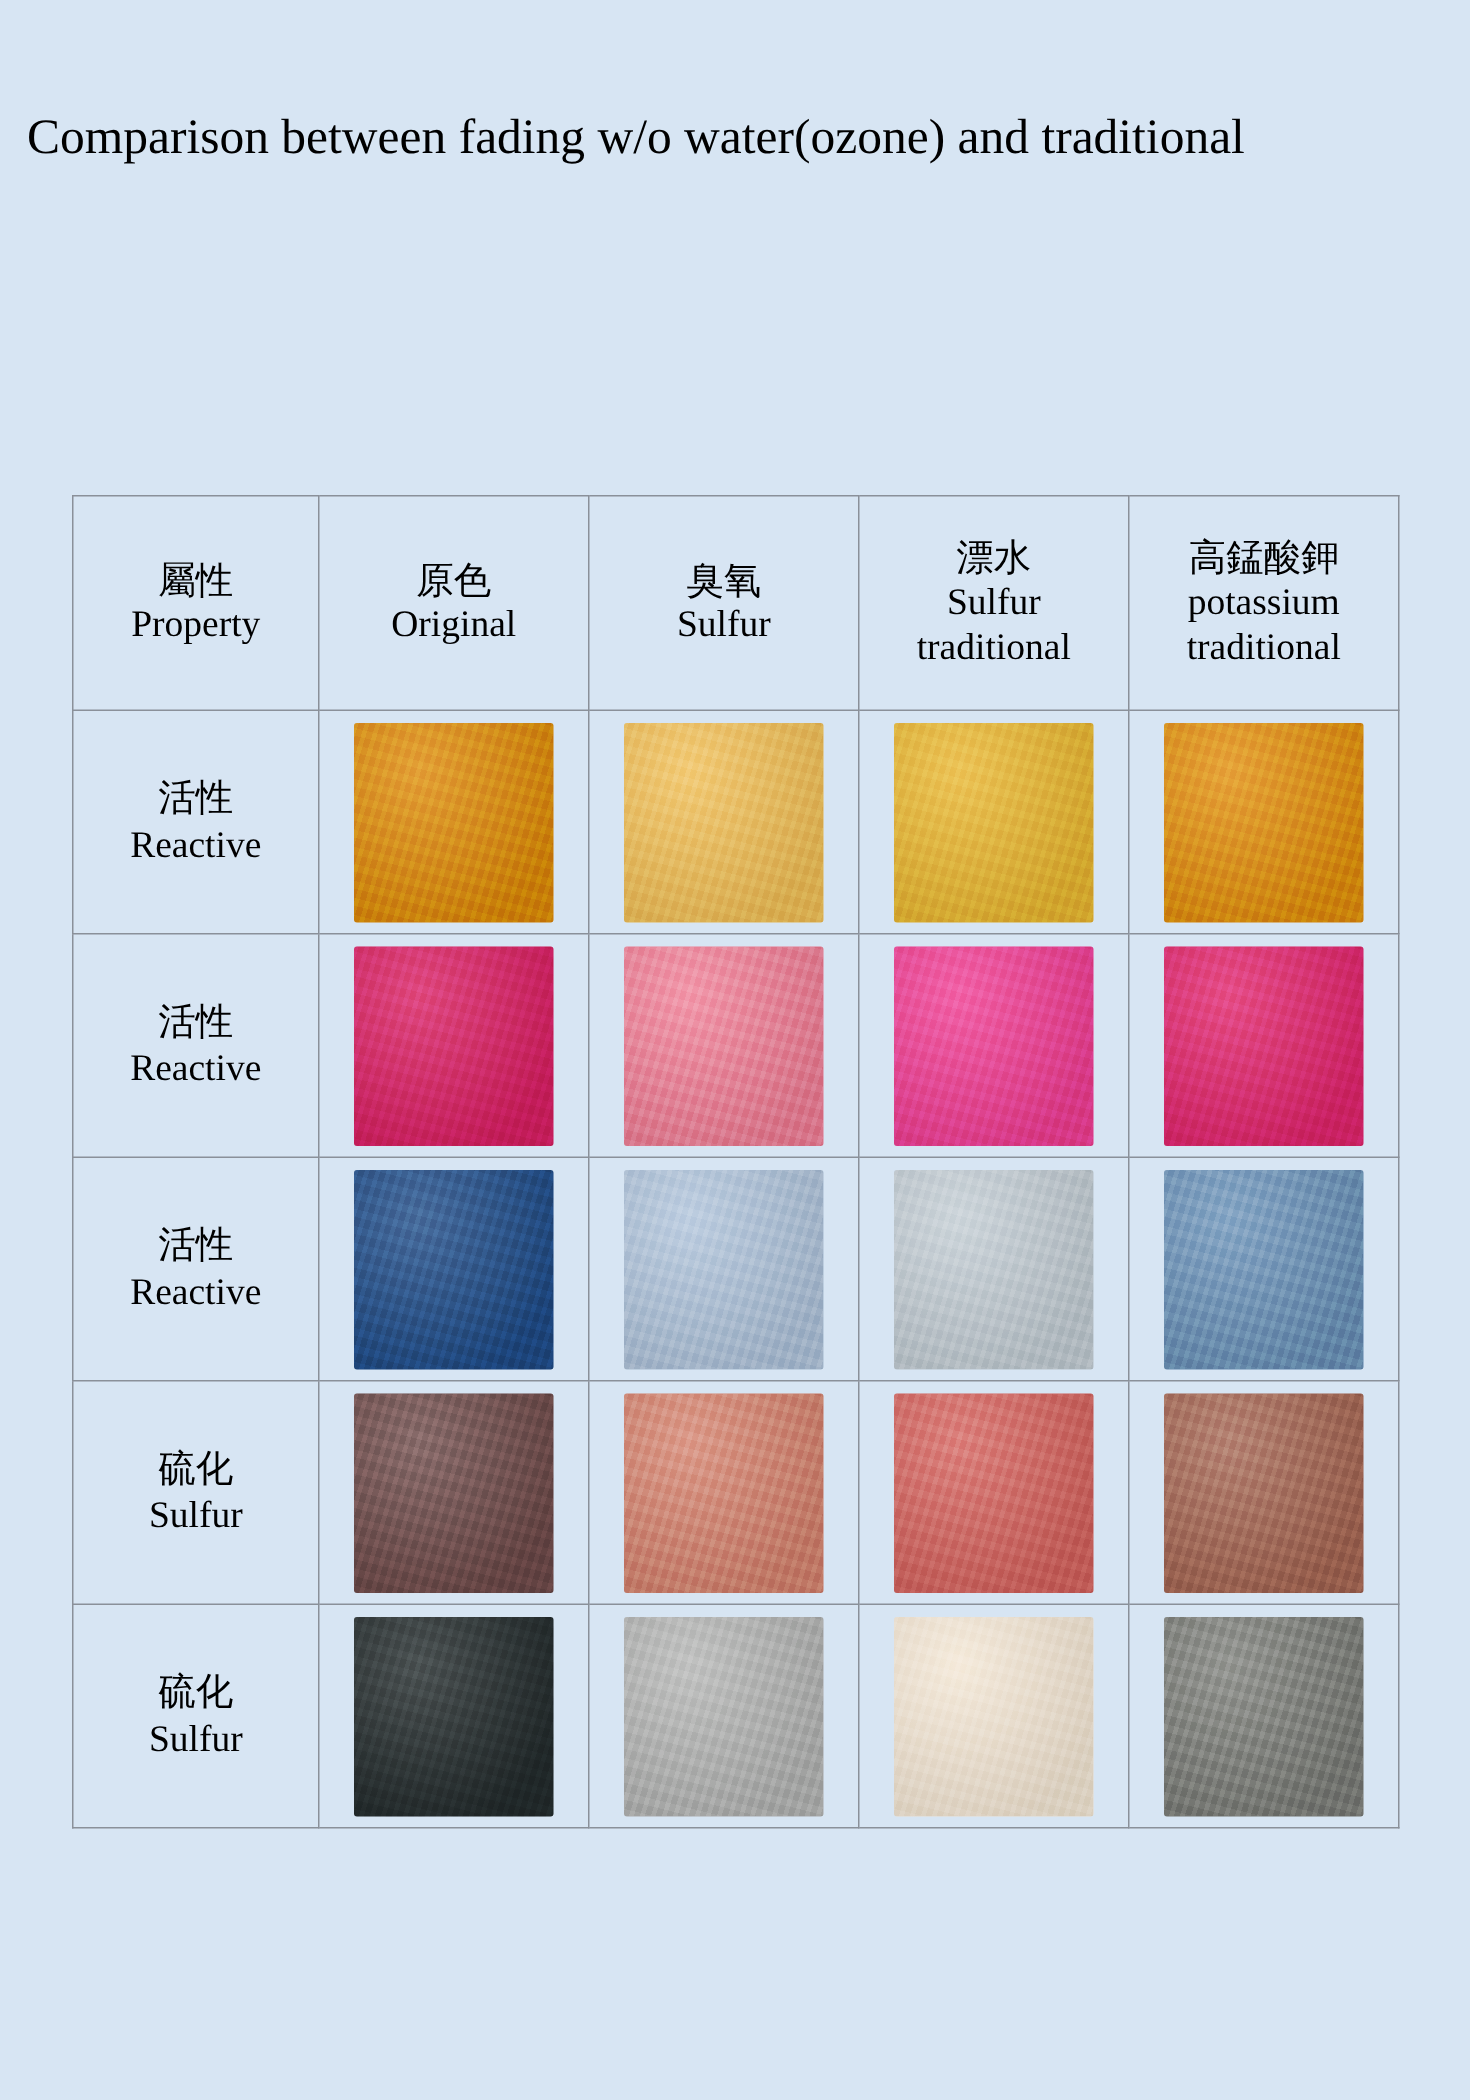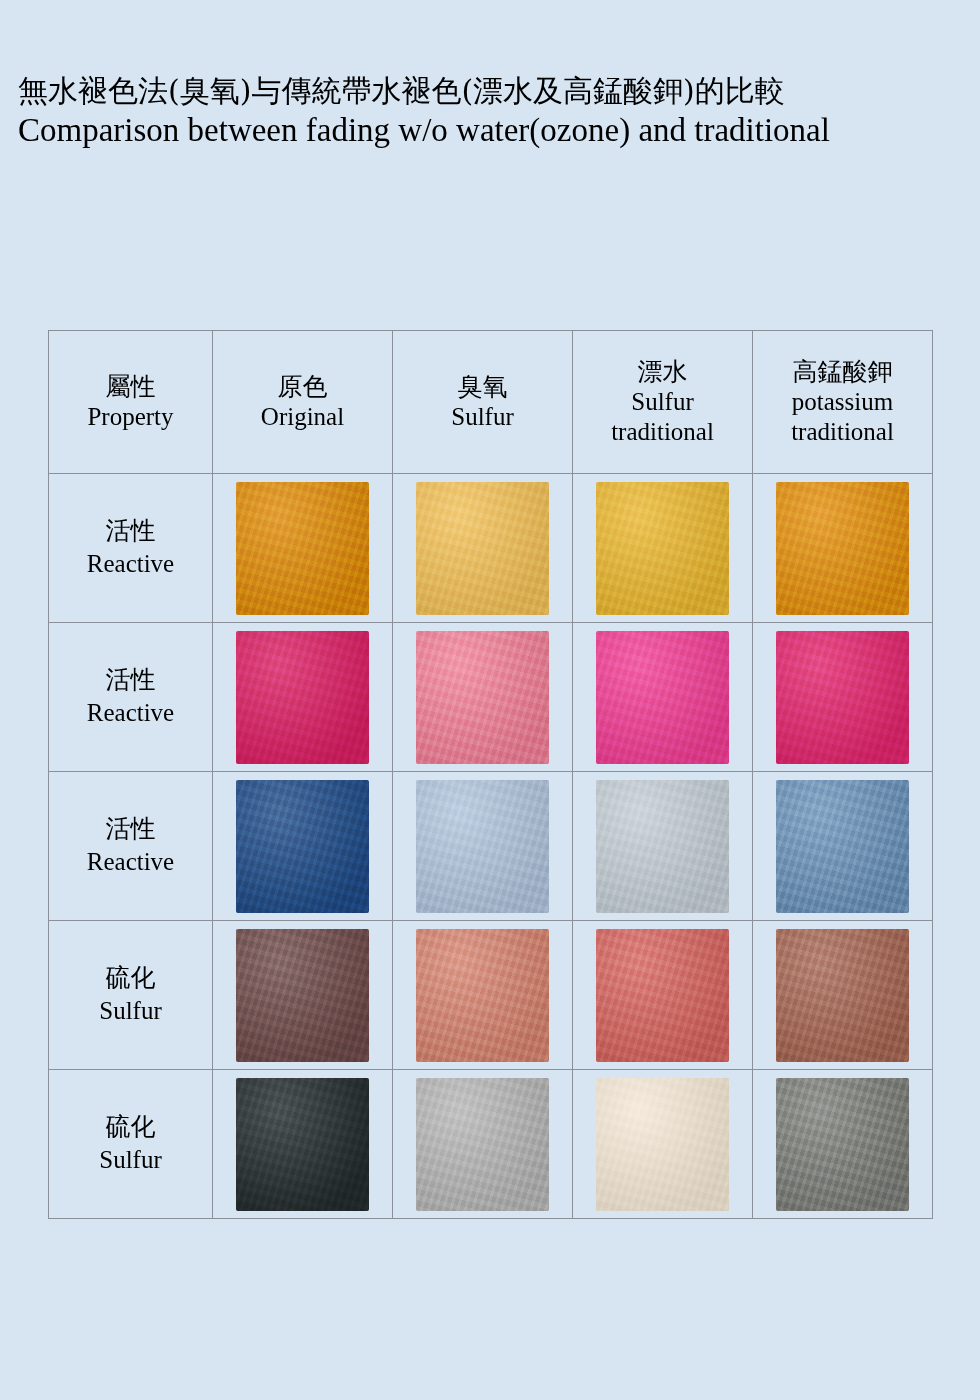--- a/index.html
+++ b/index.html
@@ -67,21 +67,21 @@
     display: block;
   }
   col.c-prop { width: 164px; }
   col.c-swatch { width: 180px; }
   td.prop {
     font-size: 25px;
     line-height: 1.25;
     padding: 4px 2px;
   }
   td.prop .cjk {
-    font-family: Liberation Mono, monospace;
+    font-family: Liberation Sans, sans-serif;
     display: block;
   }
   td.prop .en {
     display: block;
   }
   td.swatch-cell {
     height: 148px;
   }
   .swatch {
     width: 133px;
@@ -108,21 +108,20 @@
     background: radial-gradient(ellipse at 32% 24%, rgba(255,255,255,0.18), rgba(0,0,0,0.10) 78%);
     pointer-events: none;
   }
 </style>
 </head>
 <body style="background: rgb(215, 229, 243);">
 
 <div class="page">
 
   <div class="title-block">
-    <div class="title-line cjk">無水褪色法(臭氧)与傳統帶水褪色(漂水及高錳酸鉀)的比較</div>
     <div class="title-line">Comparison between fading w/o water(ozone) and traditional</div>
   </div>
 
   <table class="matrix">
     <colgroup>
       <col class="c-prop">
       <col class="c-swatch">
       <col class="c-swatch">
       <col class="c-swatch">
       <col class="c-swatch">

